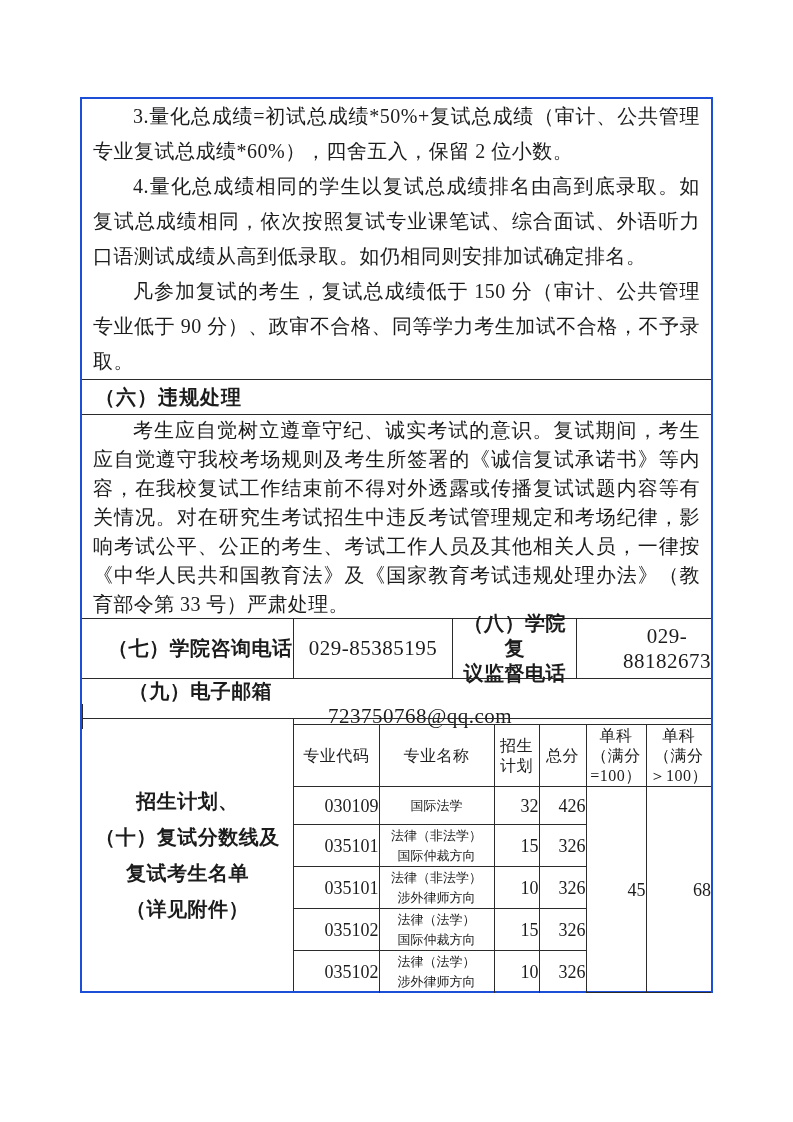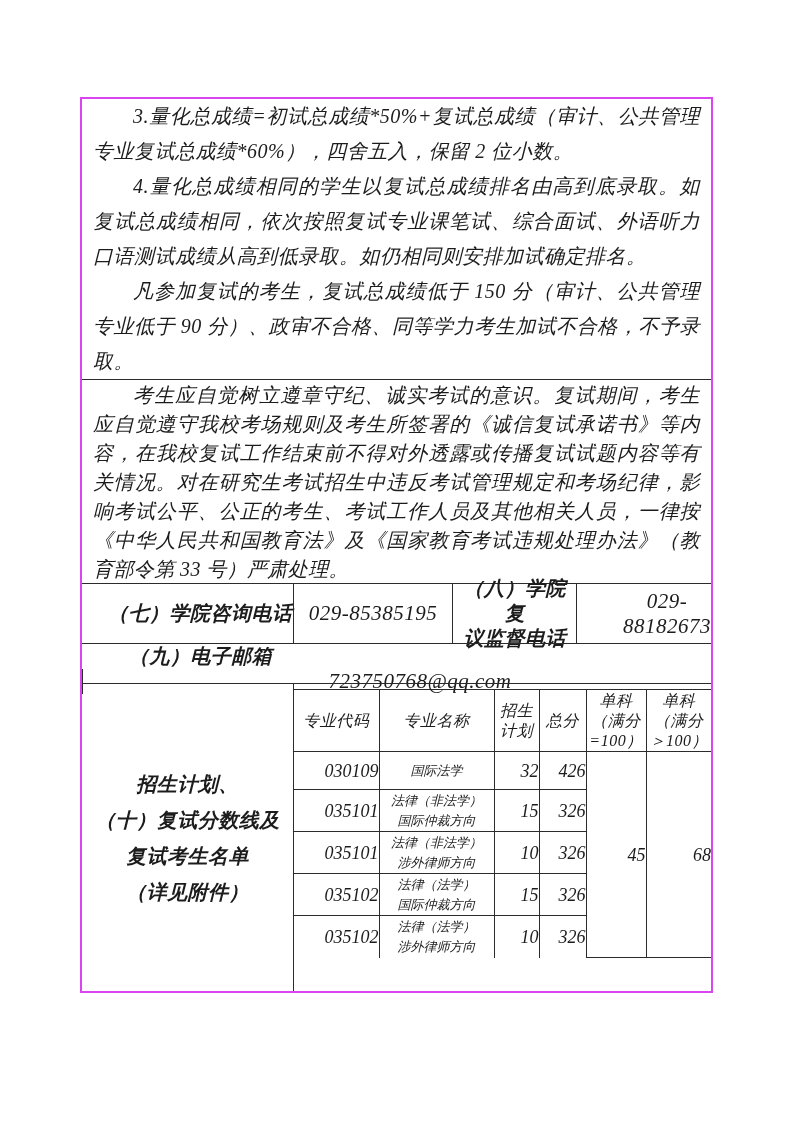--- a/index.html
+++ b/index.html
@@ -8,22 +8,22 @@
     position: relative;
     width: 793px; height: 1122px;
     background: #ffffff;
     font-family: "Liberation Serif", "DejaVu Serif", serif;
     color: #1c1c1c;
     overflow: hidden;
   }
   .doc {
     position: absolute; left: 80px; top: 97px;
     width: 633px; height: 896px;
-    border: 2px solid #d946ef;
-    display: flex; flex-direction: column; font-style: italic;
+    border: 2px solid #1d4ed8;
+    display: flex; flex-direction: column;
   }
   .row { border-top: 1px solid #2b2b2b; }
   .row:first-child { border-top: none; }
 
   
   .rules { height: 280px; padding: 0 11px; overflow: hidden; }
   .rules p {
     font-size: 20px; line-height: 35px;
     text-indent: 2em; text-align: justify;
     letter-spacing: 0.5px;
@@ -99,20 +99,21 @@
 
 <div class="page">
   <div class="doc">
 
     <div class="row rules">
       <p>3.量化总成绩=初试总成绩*50%+复试总成绩（审计、公共管理专业复试总成绩*60%），四舍五入，保留 2 位小数。</p>
       <p>4.量化总成绩相同的学生以复试总成绩排名由高到底录取。如复试总成绩相同，依次按照复试专业课笔试、综合面试、外语听力口语测试成绩从高到低录取。如仍相同则安排加试确定排名。</p>
       <p>凡参加复试的考生，复试总成绩低于 150 分（审计、公共管理专业低于 90 分）、政审不合格、同等学力考生加试不合格，不予录取。</p>
     </div>
 
+    <div class="row sec-title">（六）违规处理</div>
 
     <div class="row violation-body">
       <p>考生应自觉树立遵章守纪、诚实考试的意识。复试期间，考生应自觉遵守我校考场规则及考生所签署的《诚信复试承诺书》等内容，在我校复试工作结束前不得对外透露或传播复试试题内容等有关情况。对在研究生考试招生中违反考试管理规定和考场纪律，影响考试公平、公正的考生、考试工作人员及其他相关人员，一律按《中华人民共和国教育法》及《国家教育考试违规处理办法》（教育部令第 33 号）严肃处理。</p>
     </div>
 
     <div class="row grid-row phones">
       <div class="cell w-label">
         <span class="c-label">（七）学院咨询电话</span>
       </div>
       <div class="cell w-phone1">

